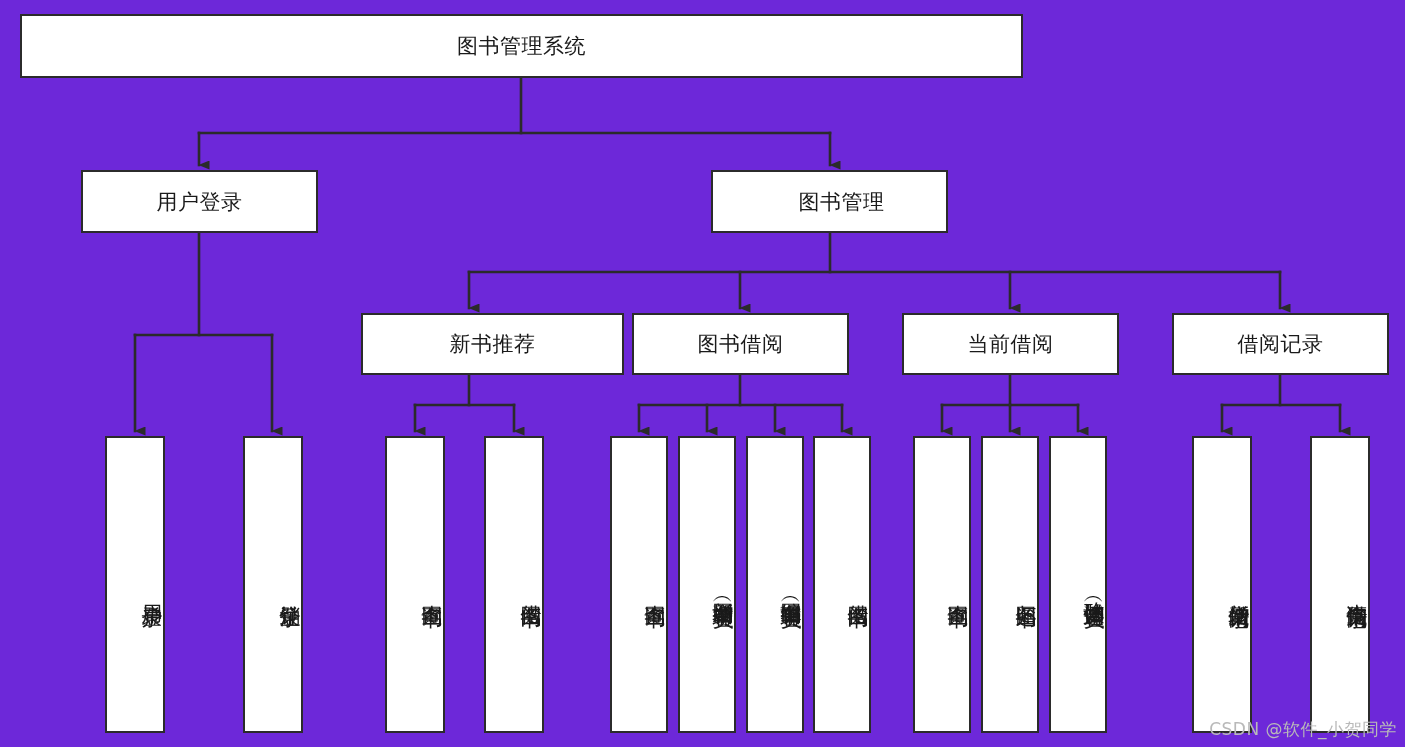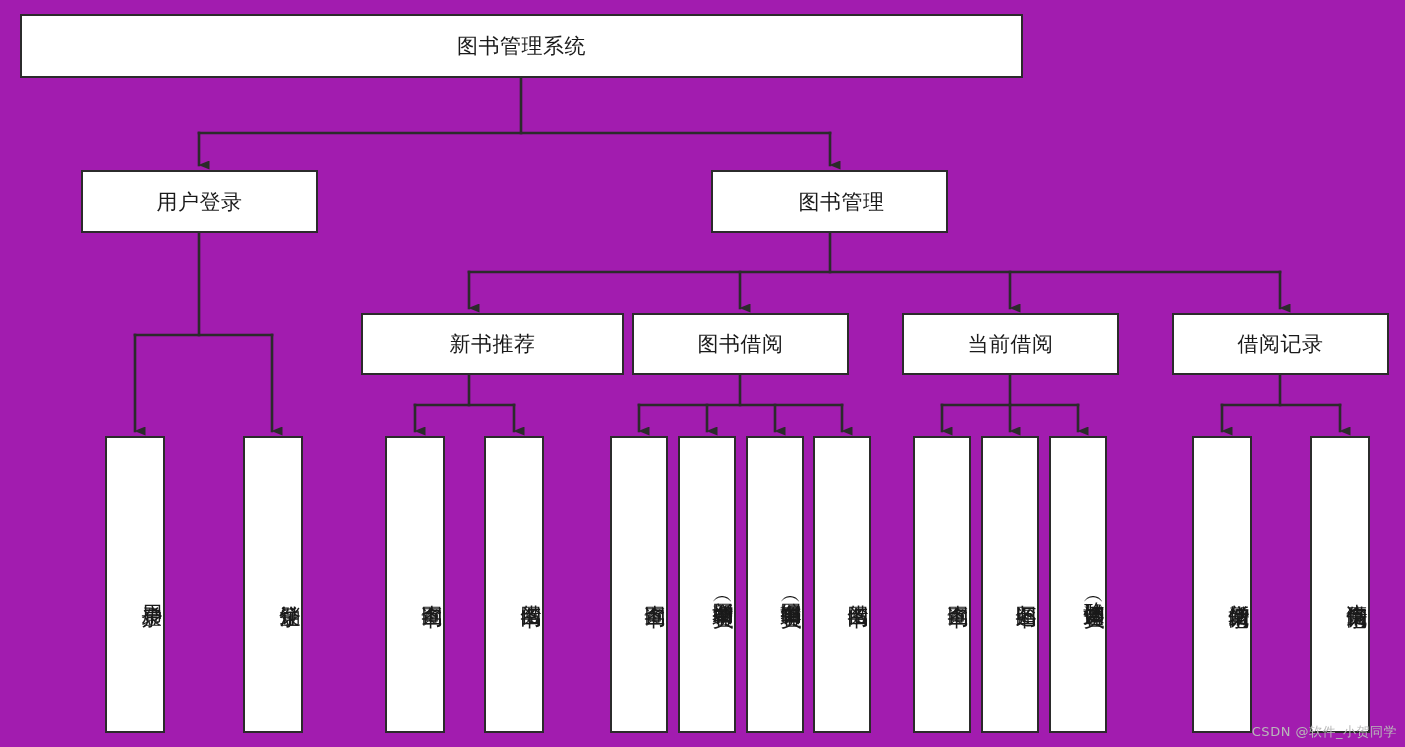--- a/index.html
+++ b/index.html
@@ -8,21 +8,21 @@
     padding: 0;
     background: #ffffff;
   }
   body {
     font-family: "DejaVu Sans", "Liberation Sans", sans-serif;
   }
   #canvas {
     position: relative;
     width: 1405px;
     height: 747px;
-    background: #a21caf;
+    background: #6d28d9;
     overflow: hidden;
   }
   svg.edges {
     position: absolute;
     left: 0;
     top: 0;
     width: 1405px;
     height: 747px;
     pointer-events: none;
   }
@@ -49,21 +49,21 @@
     line-height: 1.06;
     padding-top: 10px;
     align-items: flex-start;
     justify-content: center;
     white-space: nowrap;
   }
   .watermark {
     position: absolute;
     right: 8px;
     bottom: 6px;
-    font-size: 13px;
+    font-size: 17px;
     color: #b9b9b9;
     letter-spacing: 0.5px;
     white-space: nowrap;
     user-select: none;
   }
 </style>
 </head>
 <body>
 
 <div id="canvas">

